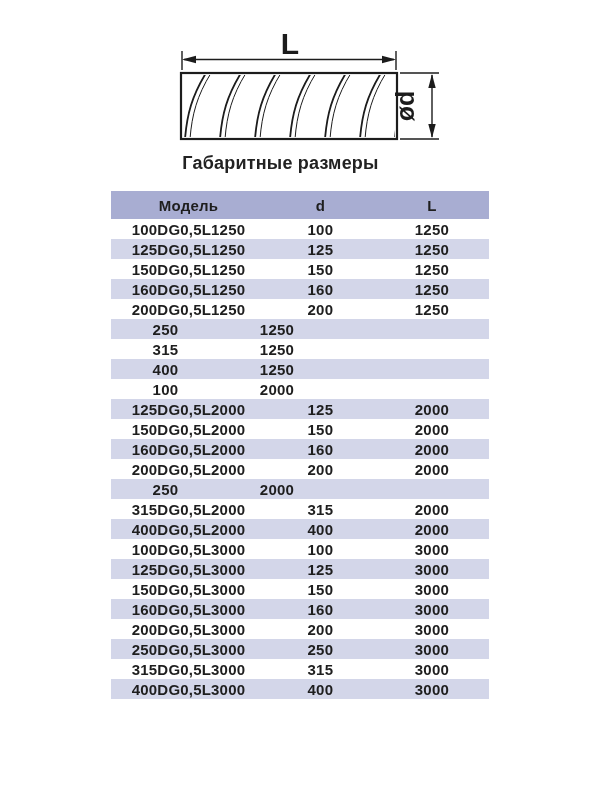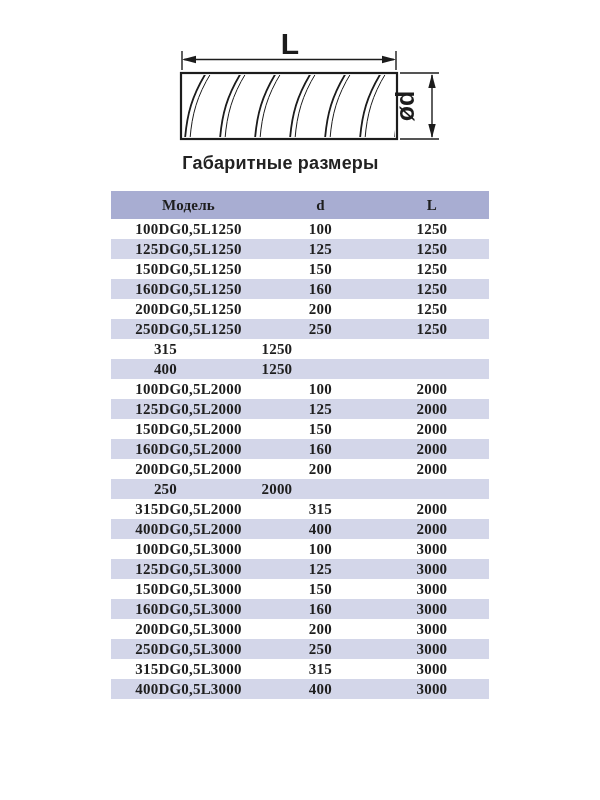--- a/index.html
+++ b/index.html
@@ -32,21 +32,20 @@
     left: 111px;
     width: 378px;
     font-weight: bold;
     color: var(--text-color, #1e1e1e);
   }
   .t-row {
     display: flex;
     width: 100%;
     align-items: center;
     text-align: center;
-    font-family: Liberation Serif, serif;
   }
   .t-row .c-model { width: 41%; }
   .t-row .c-d     { width: 28.8%; }
   .t-row .c-l     { width: 30.2%; }
   .t-head {
     height: 28px;
     background: var(--header-bg, #a8add2);
     font-size: 15px;
   }
   .t-body .t-row {
@@ -142,34 +141,32 @@
           <div class="cell c-model">160DG0,5L1250</div>
           <div class="cell c-d">160</div>
           <div class="cell c-l">1250</div>
         </div>
         <div class="t-row">
           <div class="cell c-model">200DG0,5L1250</div>
           <div class="cell c-d">200</div>
           <div class="cell c-l">1250</div>
         </div>
         <div class="t-row">
-          <div class="cell c-model">250DG0,5L1250</div>
           <div class="cell c-d">250</div>
           <div class="cell c-l">1250</div>
         </div>
         <div class="t-row">
           <div class="cell c-d">315</div>
           <div class="cell c-l">1250</div>
         </div>
         <div class="t-row">
           <div class="cell c-d">400</div>
           <div class="cell c-l">1250</div>
         </div>
         <div class="t-row">
-          <div class="cell c-model">100DG0,5L2000</div>
           <div class="cell c-d">100</div>
           <div class="cell c-l">2000</div>
         </div>
         <div class="t-row">
           <div class="cell c-model">125DG0,5L2000</div>
           <div class="cell c-d">125</div>
           <div class="cell c-l">2000</div>
         </div>
         <div class="t-row">
           <div class="cell c-model">150DG0,5L2000</div>

